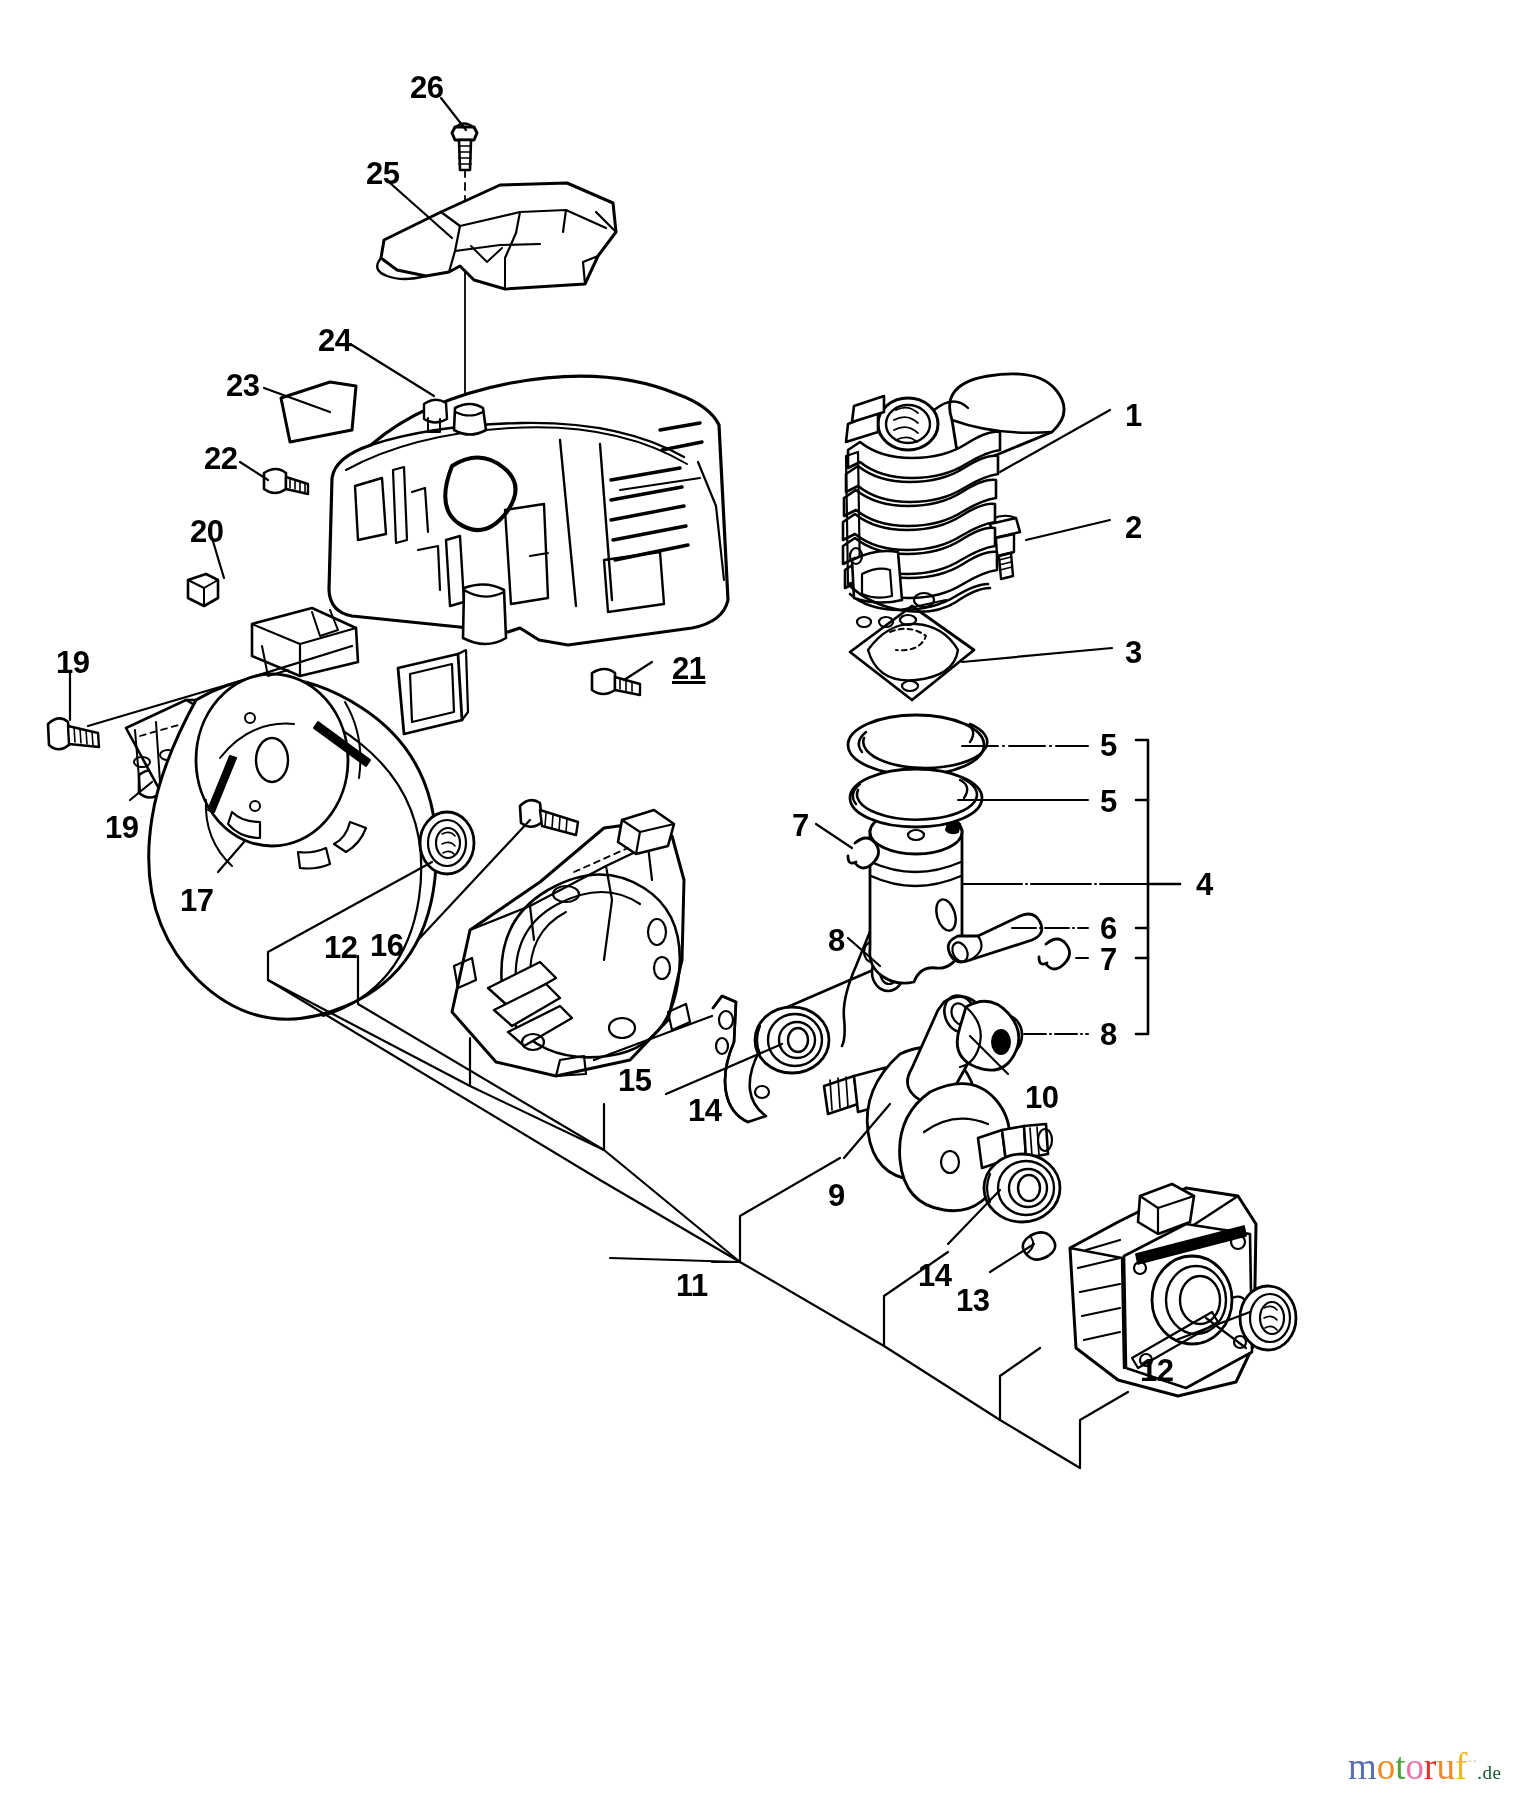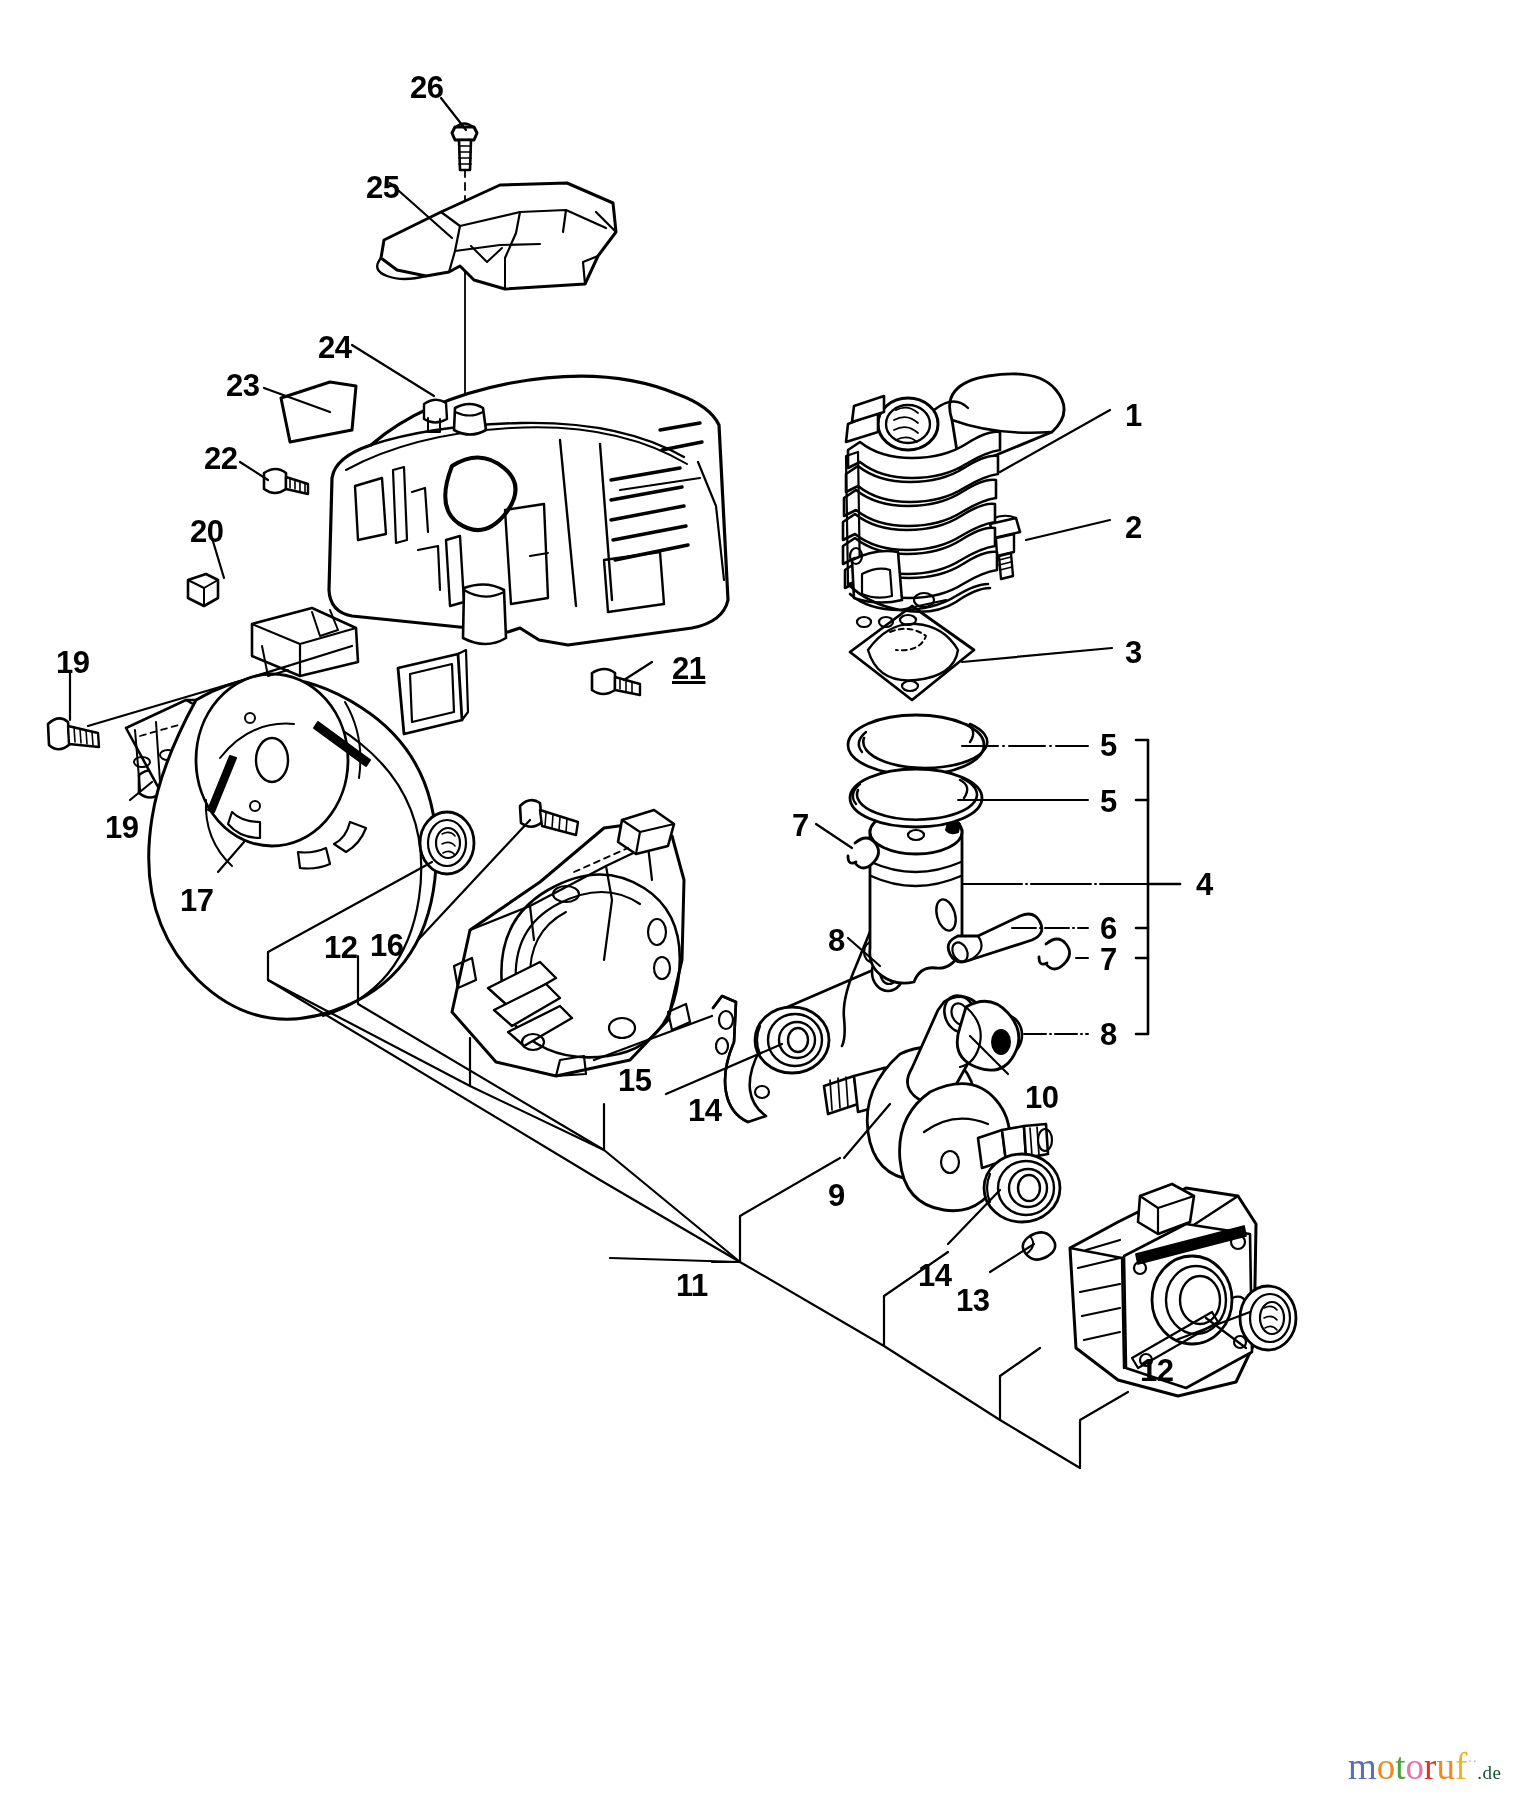--- a/index.html
+++ b/index.html
@@ -444,22 +444,22 @@
       </g>
 
       <g stroke="#000" stroke-width="2.2" fill="none">
         <path d="M712 1262 L740 1262"></path>
       </g>
 
     </g>
   </svg>
 
   <div class="lbl" style="left:410px;top:72px;">26</div>
-  <div class="lbl" style="left:366px;top:172px;text-align:center;">25</div>
-  <div class="lbl" style="left:318px;top:332px;">24</div>
+  <div class="lbl" style="left:366px;top:158px;text-align:center;">25</div>
+  <div class="lbl" style="left:318px;top:325px;">24</div>
   <div class="lbl" style="left:226px;top:370px;">23</div>
   <div class="lbl" style="left:204px;top:443px;">22</div>
   <div class="lbl" style="left:190px;top:516px;">20</div>
   <div class="lbl" style="left:56px;top:647px;">19</div>
   <div class="lbl" style="left:105px;top:812px;">19</div>
   <div class="lbl" style="left:180px;top:885px;">17</div>
   <div class="lbl" style="left:672px;top:653px;text-decoration:underline;">21</div>
   <div class="lbl" style="left:324px;top:932px;">12</div>
   <div class="lbl" style="left:370px;top:930px;text-align:right;">16</div>
   <div class="lbl" style="left:618px;top:1065px;">15</div>

